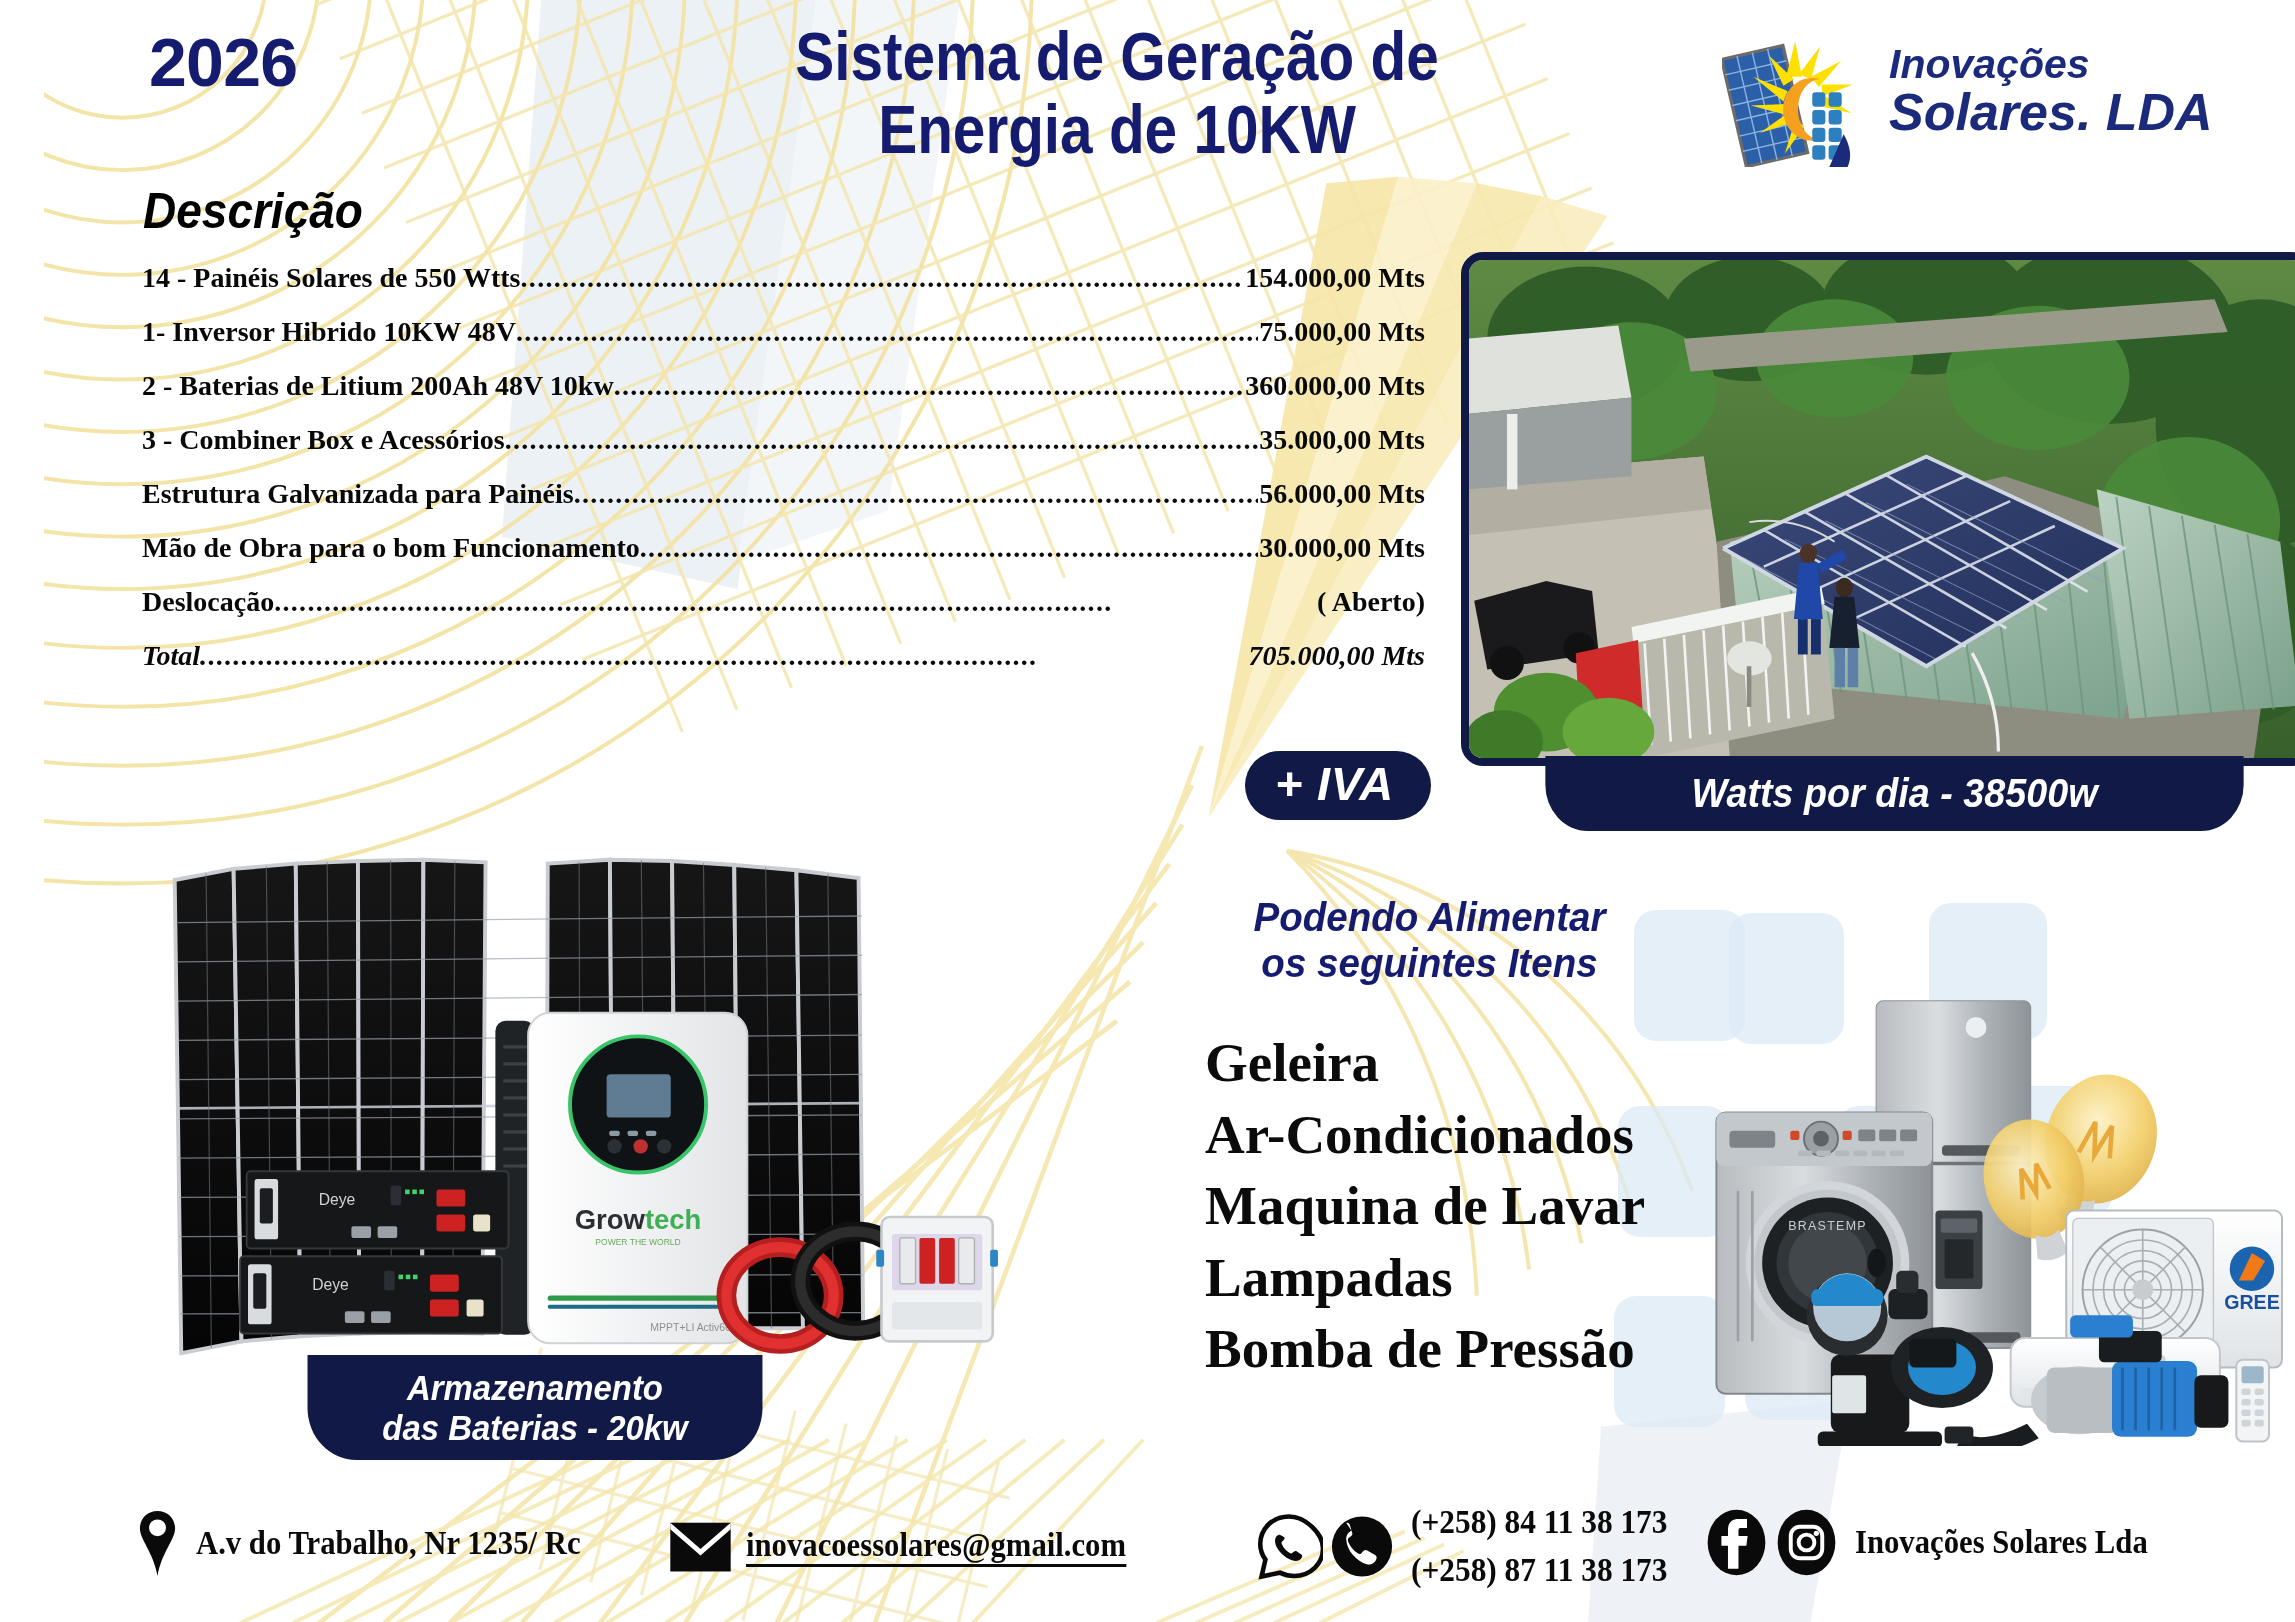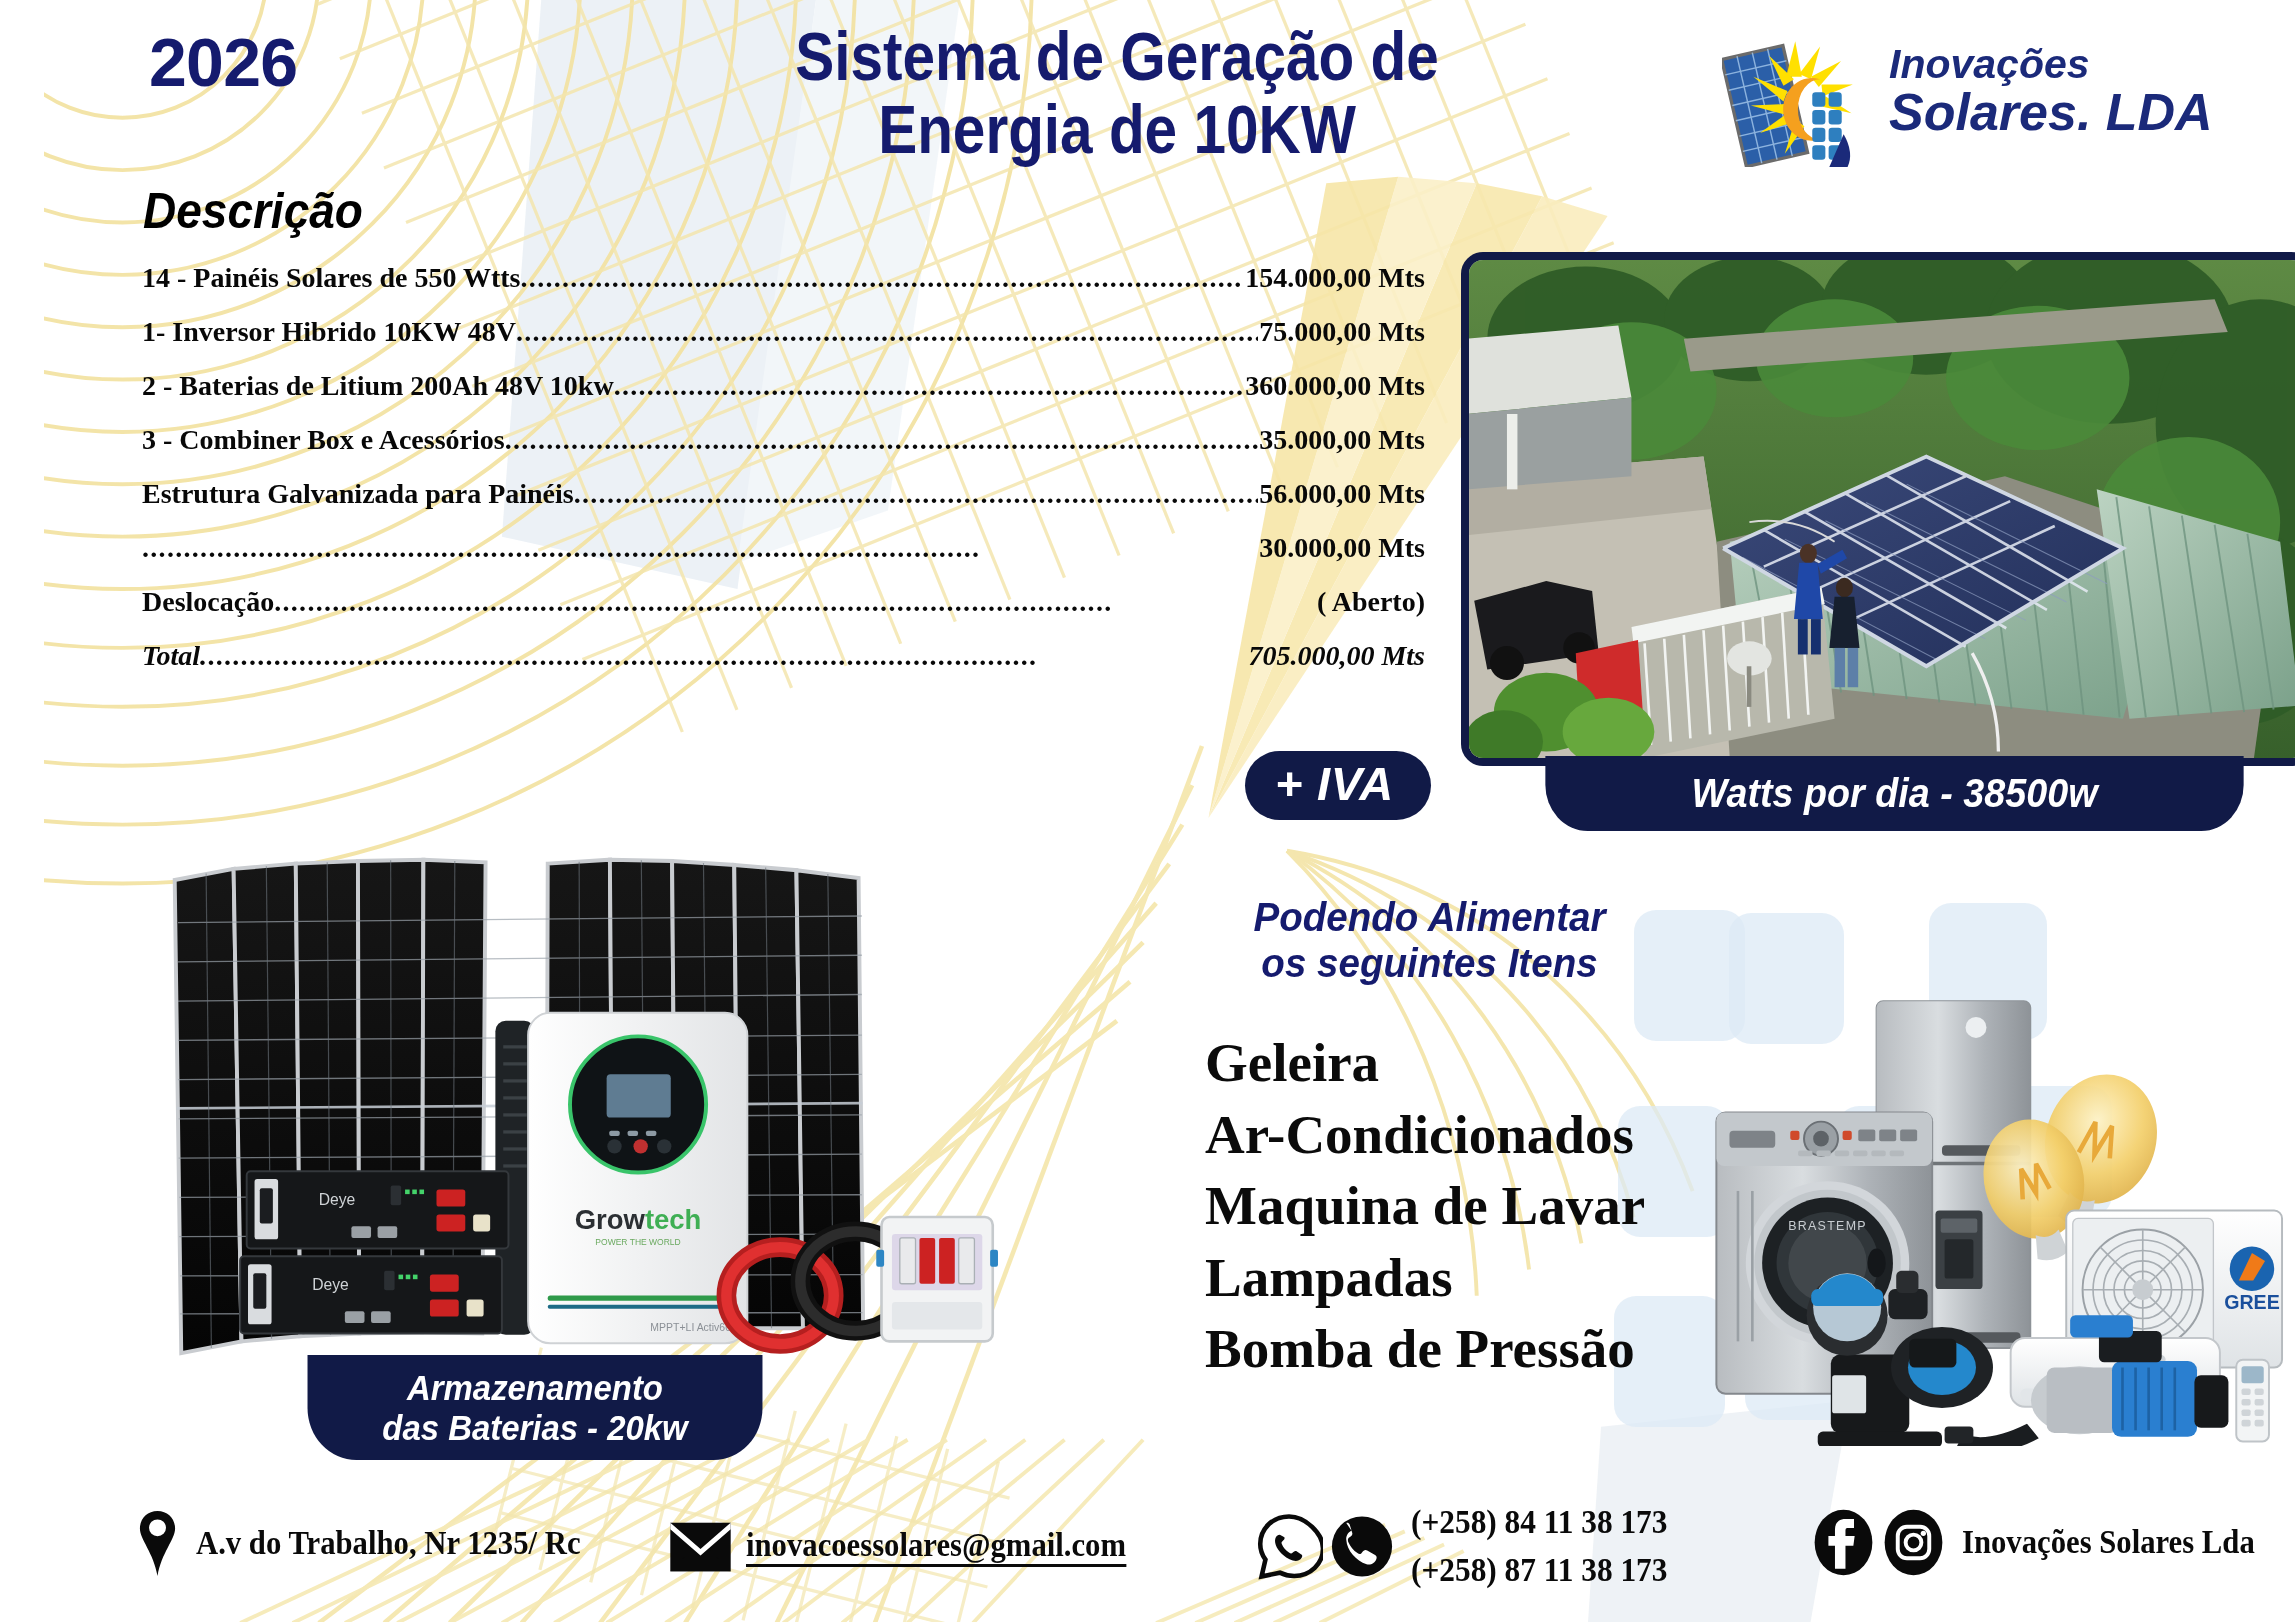--- a/index.html
+++ b/index.html
@@ -413,20 +413,21 @@
       <span class="val">35.000,00 Mts</span>
     </div>
 
     <div class="price-row">
       <span class="lbl">Estrutura Galvanizada para Painéis</span>
       <span class="dots">.....................................................................................................</span>
       <span class="val">56.000,00 Mts</span>
     </div>
 
     <div class="price-row">
+      <span class="lbl">Mão de Obra para o bom  Funcionamento</span>
       <span class="dots">.....................................................................................................</span>
       <span class="val">30.000,00 Mts</span>
     </div>
 
     <div class="price-row">
       <span class="lbl">Deslocação </span>
       <span class="dots">.....................................................................................................</span>
       <span class="val">( Aberto)</span>
     </div>
 
@@ -942,21 +943,21 @@
       <svg class="ic" width="68" height="71" viewBox="0 0 104 108" style="margin-left:5.2px;">
         <circle cx="52" cy="54" r="46" fill="#0a0a0a"></circle>
         <path d="M36,30 c-5,2 -9,8 -8,14 c1,16 15,32 31,37 c6,2 13,-2 15,-8 c1,-3 0,-5 -2,-6 l-12,-7 c-3,-2 -6,0 -8,3 c-2,3 -4,3 -7,1 c-6,-4 -11,-10 -14,-17 c-1,-3 -1,-5 2,-7 c3,-2 5,-4 4,-7 l-4,-13 c-1,-2 -3,-3 -5,-2 z" fill="#ffffff"></path>
       </svg>
       <div class="f-phone" style="margin-left:14.4px;">
         <div>(+258) 84 11 38 173</div>
         <div>(+258) 87 11 38 173</div>
       </div>
     </div>
 
-    <div class="f-item" style="left:1768px;top:11.8px;justify-content:center;">
+    <div class="f-item" style="left:1661px;top:11.8px;justify-content:center;">
       <svg class="ic" width="63" height="71" viewBox="0 0 96 108">
         <ellipse cx="48" cy="54" rx="44" ry="50" fill="#0a0a0a"></ellipse>
         <path d="M54,32 h10 v-14 h-13 c-10,0 -16,6 -16,16 v10 h-10 v15 h10 v35 h16 v-35 h12 l2,-15 h-14 v-8 c0,-3 1,-4 3,-4 z" fill="#ffffff"></path>
       </svg>
       <svg class="ic" width="63" height="71" viewBox="0 0 96 108" style="margin-left:6.5px;">
         <ellipse cx="48" cy="54" rx="44" ry="50" fill="#0a0a0a"></ellipse>
         <rect x="24" y="30" width="48" height="48" rx="14" fill="none" stroke="#ffffff" stroke-width="6"></rect>
         <circle cx="48" cy="54" r="12" fill="none" stroke="#ffffff" stroke-width="6"></circle>
         <circle cx="63" cy="40" r="4" fill="#ffffff"></circle>
       </svg>

